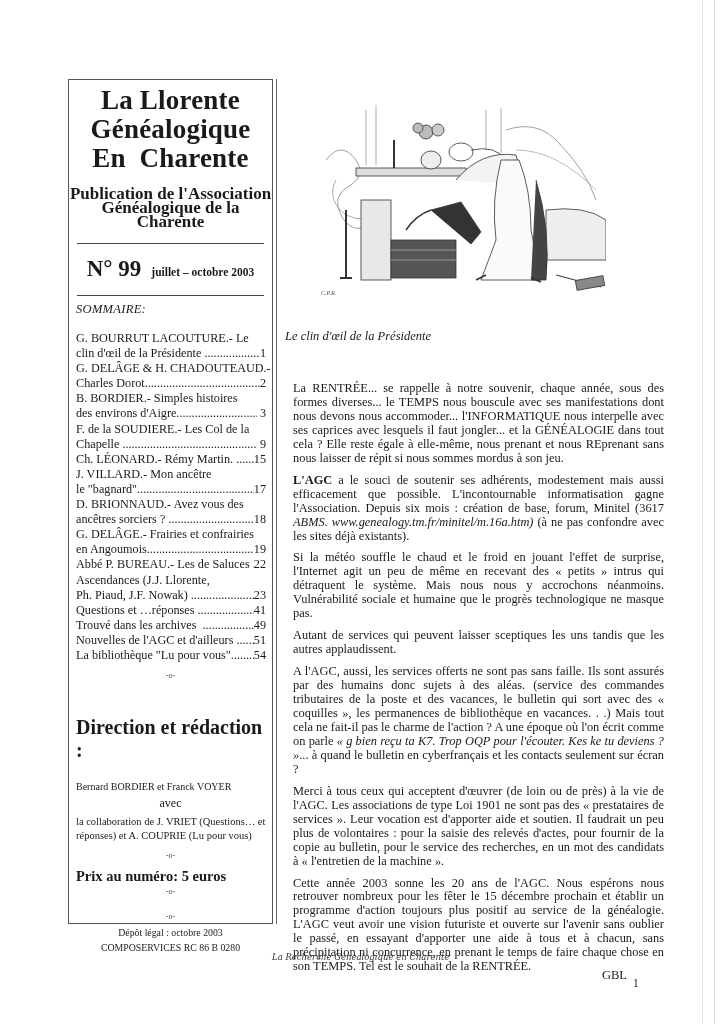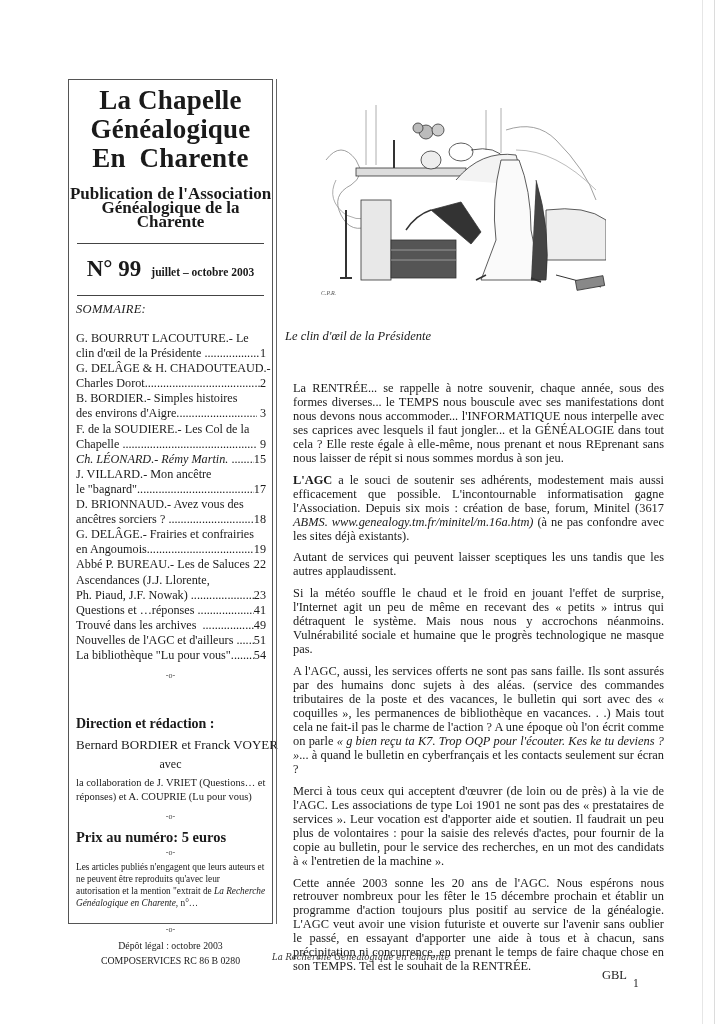--- a/index.html
+++ b/index.html
@@ -35,22 +35,22 @@
   .issue-no { font-weight: bold; font-size: 23px; margin-right: 10px; }
   .issue-date { font-weight: bold; font-size: 11.5px; }
   .sommaire-head { font-style: italic; font-size: 12.5px; margin: 6px 0 0 7px; letter-spacing: 0.3px; }
   .toc { margin: 14px 6px 0 7px; font-size: 12.2px; line-height: 15.1px; }
   .toc-line { display: flex; white-space: nowrap; }
   .toc-line .txt { flex: 0 0 auto; }
   .toc-line .dots { flex: 1 1 auto; overflow: hidden; }
   .toc-line .dots::before { content: "................................................................................................"; letter-spacing: 0px; }
   .toc-line .pg { flex: 0 0 auto; }
   .sep { text-align: center; font-size: 8px; color: #444; margin: 8px 0; }
-  .dir-head { font-weight: bold; font-size: 14px; margin-left: 7px; margin-top: 36px; }
-  .dir-names { font-size: 13px; margin: 5px 0 0 7px; white-space: nowrap; }
+  .dir-head { font-weight: bold; font-size: 20px; margin-left: 7px; margin-top: 36px; }
+  .dir-names { font-size: 10px; margin: 19px 0 0 7px; white-space: nowrap; }
   .avec { text-align: center; font-size: 12px; margin-top: 4px; }
   .collab { font-size: 10.5px; line-height: 14px; margin: 4px 6px 0 7px; }
   .prix { font-weight: bold; font-size: 14.5px; margin-left: 7px; }
   .disclaimer { font-size: 9.3px; line-height: 12px; margin: 4px 6px 0 7px; }
   .disclaimer i { font-style: italic; }
   .legal { text-align: center; font-size: 9.8px; line-height: 15px; margin-top: 4px; }
 
   
   .illus { position: absolute; left: 306px; top: 100px; width: 300px; height: 200px; }
 
@@ -73,21 +73,21 @@
   .footer-page { position: absolute; left: 633px; top: 977px; font-size: 11.5px; }
 </style>
 </head>
 <body>
 
 <div class="page-edge e1"></div>
 <div class="page-edge e2"></div>
 
 <div class="leftbox">
   <div class="title">
-    <div>La Chapelle</div>
+    <div>La Llorente</div>
     <div>Généalogique</div>
     <div style="white-space:pre">En  Charente</div>
   </div>
   <div class="subtitle">
     <div>Publication de l'Association</div>
     <div>Généalogique de la Charente</div>
   </div>
   <div class="hr h1"></div>
   <div class="issue-row">
     <span class="issue-no">N° 99</span>
@@ -123,21 +123,21 @@
       <div>
         <div style="white-space: nowrap;">F. de la SOUDIERE.- Les Col de la</div>
         <div class="toc-line">
           <span class="txt" style="white-space: pre;">Chapelle </span>
           <span class="dots"></span>
           <span class="pg" style="white-space: pre;"> 9</span>
         </div>
       </div>
       <div>
         <div class="toc-line">
-          <span class="txt" style="white-space: pre; font-style: italic;">Ch. LÉONARD.- Rémy Martin. </span>
+          <span class="txt" style="white-space: pre;">Ch. LÉONARD.- Rémy Martin. </span>
           <span class="dots"></span>
           <span class="pg" style="white-space: pre;">15</span>
         </div>
       </div>
       <div>
         <div style="white-space: nowrap;">J. VILLARD.- Mon ancêtre</div>
         <div class="toc-line">
           <span class="txt" style="white-space: pre;">le "bagnard"</span>
           <span class="dots"></span>
           <span class="pg" style="white-space: pre;">17</span>
@@ -205,21 +205,20 @@
     </div>
 
   <div class="sep">-o-</div>
   <div class="dir-head">Direction et rédaction :</div>
   <div class="dir-names">Bernard BORDIER et Franck VOYER</div>
   <div class="avec">avec</div>
   <div class="collab">la collaboration de J. VRIET (Questions… et réponses) et A. COUPRIE (Lu pour vous)</div>
   <div class="sep">-o-</div>
   <div class="prix">Prix au numéro: 5 euros</div>
   <div class="sep" style="margin:2px 0">-o-</div>
-  <div class="disclaimer"><span>Les articles publiés n'engagent que leurs auteurs et ne peuvent être reproduits qu'avec leur autorisation et la mention "extrait de </span><i>La Recherche Généalogique en Charente</i><span>, n°…</span></div>
   <div class="sep" style="margin-top:16px;margin-bottom:2px">-o-</div>
   <div class="legal">
     <div>Dépôt légal : octobre 2003</div>
     <div>COMPOSERVICES RC 86 B 0280</div>
   </div>
 </div>
 
 <svg class="illus" viewBox="0 0 300 200">
   <g fill="none" stroke="#333" stroke-width="0.8">
 
@@ -263,22 +262,22 @@
 
     <text x="15" y="195" font-size="6" font-style="italic" fill="#555" stroke="none" font-family="Liberation Serif, serif">C.P.R.</text>
   </g>
 </svg>
 
 <div class="caption">Le clin d'œil de la Présidente</div>
 
 <div class="article">
   <p>La RENTRÉE... se rappelle à notre souvenir, chaque année, sous des formes diverses... le TEMPS nous bouscule avec ses manifestations dont nous devons nous accommoder... l'INFORMATIQUE nous interpelle avec ses caprices avec lesquels il faut jongler... et la GÉNÉALOGIE dans tout cela ? Elle reste égale à elle-même, nous prenant et nous REprenant sans nous laisser de répit si nous sommes mordus à son jeu.</p>
   <p><b>L'AGC</b><span> a le souci de soutenir ses adhérents, modestement mais aussi efficacement que possible. L'incontournable informatisation gagne l'Association. Depuis six mois : création de base, forum, Minitel (3617 </span><i>ABMS. www.genealogy.tm.fr/minitel/m.16a.htm)</i><span> (à ne pas confondre avec les sites déjà existants).</span></p>
+  <p>Si la météo souffle le chaud et le froid en jouant l'effet de surprise, l'Internet agit un peu de même en recevant des « petits » intrus qui détraquent le système. Mais nous nous y accrochons néanmoins. Vulnérabilité sociale et humaine que le progrès technologique ne masque pas.</p>
   <p>Autant de services qui peuvent laisser sceptiques les uns tandis que les autres applaudissent.</p>
-  <p>Si la météo souffle le chaud et le froid en jouant l'effet de surprise, l'Internet agit un peu de même en recevant des « petits » intrus qui détraquent le système. Mais nous nous y accrochons néanmoins. Vulnérabilité sociale et humaine que le progrès technologique ne masque pas.</p>
   <p><span>A l'AGC, aussi, les services offerts ne sont pas sans faille. Ils sont assurés par des humains donc sujets à des aléas. (service des commandes tributaires de la poste et des vacances, le bulletin qui sort avec des « coquilles », les permanences de bibliothèque en vacances. . .) Mais tout cela ne fait-il pas le charme de l'action ? A une époque où l'on écrit comme on parle </span><i>« g bien reçu ta K7. Trop OQP pour l'écouter. Kes ke tu deviens ? »</i><span>... à quand le bulletin en cyberfrançais et les contacts seulement sur écran ?</span></p>
   <p>Merci à tous ceux qui acceptent d'œuvrer (de loin ou de près) à la vie de l'AGC. Les associations de type Loi 1901 ne sont pas des « prestataires de services ». Leur vocation est d'apporter aide et soutien. Il faudrait un peu plus de volontaires : pour la saisie des relevés d'actes, pour fournir de la copie au bulletin, pour le service des recherches, en un mot des candidats à « l'entretien de la machine ».</p>
   <p>Cette année 2003 sonne les 20 ans de l'AGC. Nous espérons nous retrouver nombreux pour les fêter le 15 décembre prochain et établir un programme d'action toujours plus positif au service de la généalogie. L'AGC veut avoir une vision futuriste et ouverte sur l'avenir sans oublier le passé, en essayant d'apporter une aide à tous et à chacun, sans précipitation ni concurrence, en prenant le temps de faire chaque chose en son TEMPS. Tel est le souhait de la RENTRÉE.</p>
 </div>
 <div class="signature">GBL</div>
 
 <div class="footer-title">La Recherche Genealogique en Charente</div>
 <div class="footer-page">1</div>
 
 </body></html>

